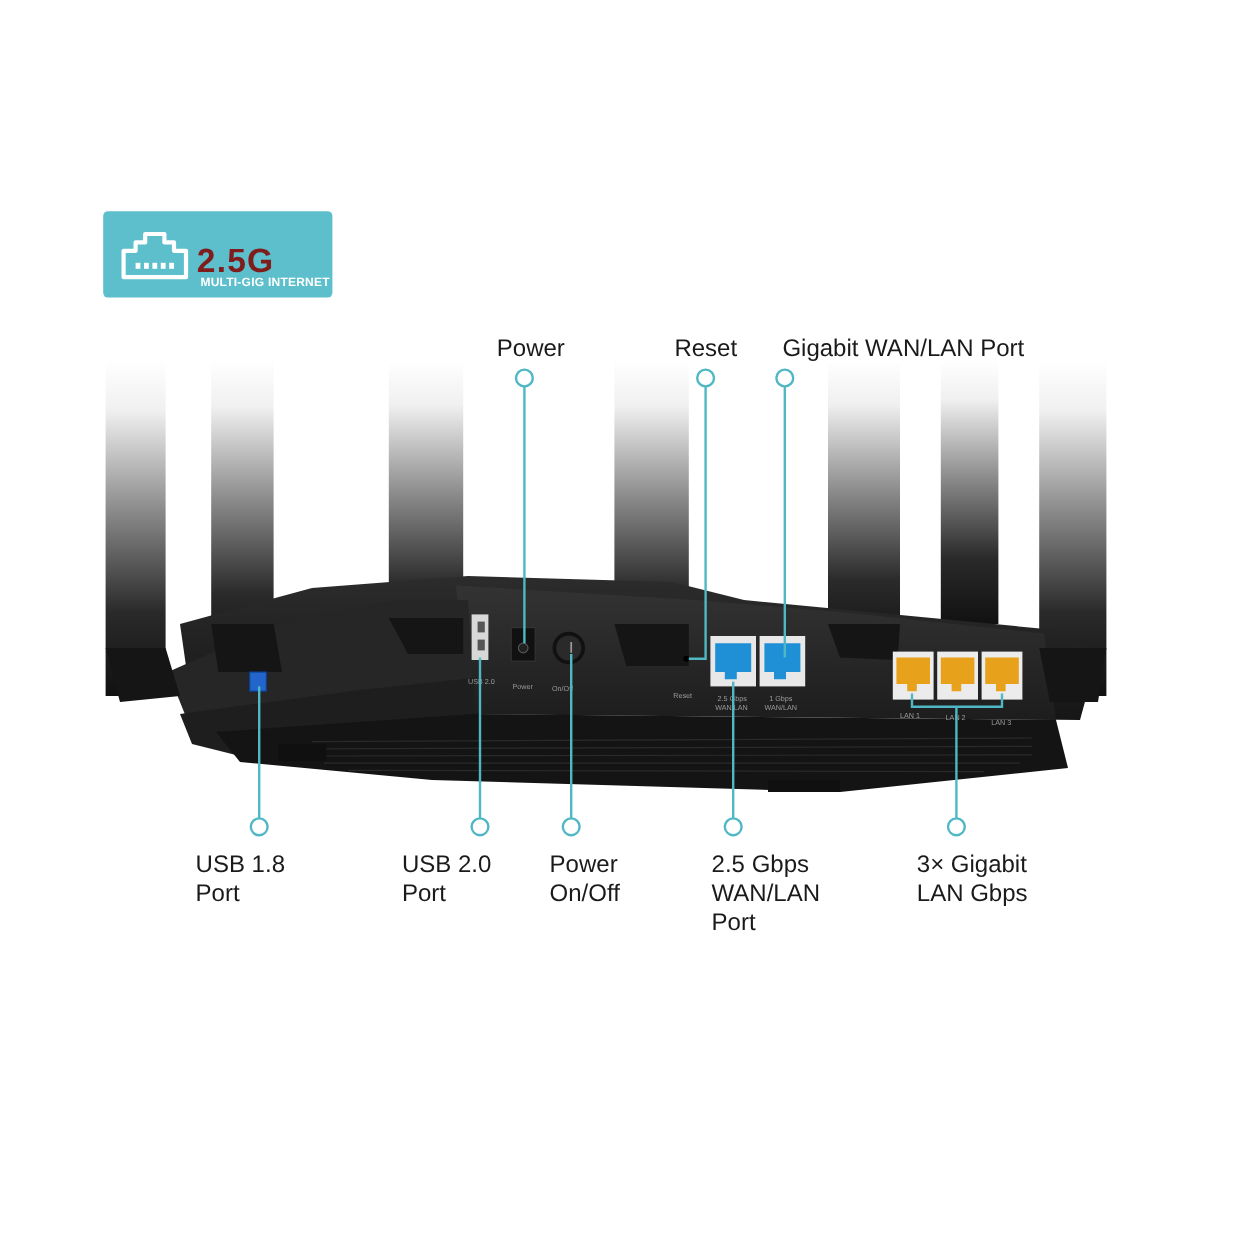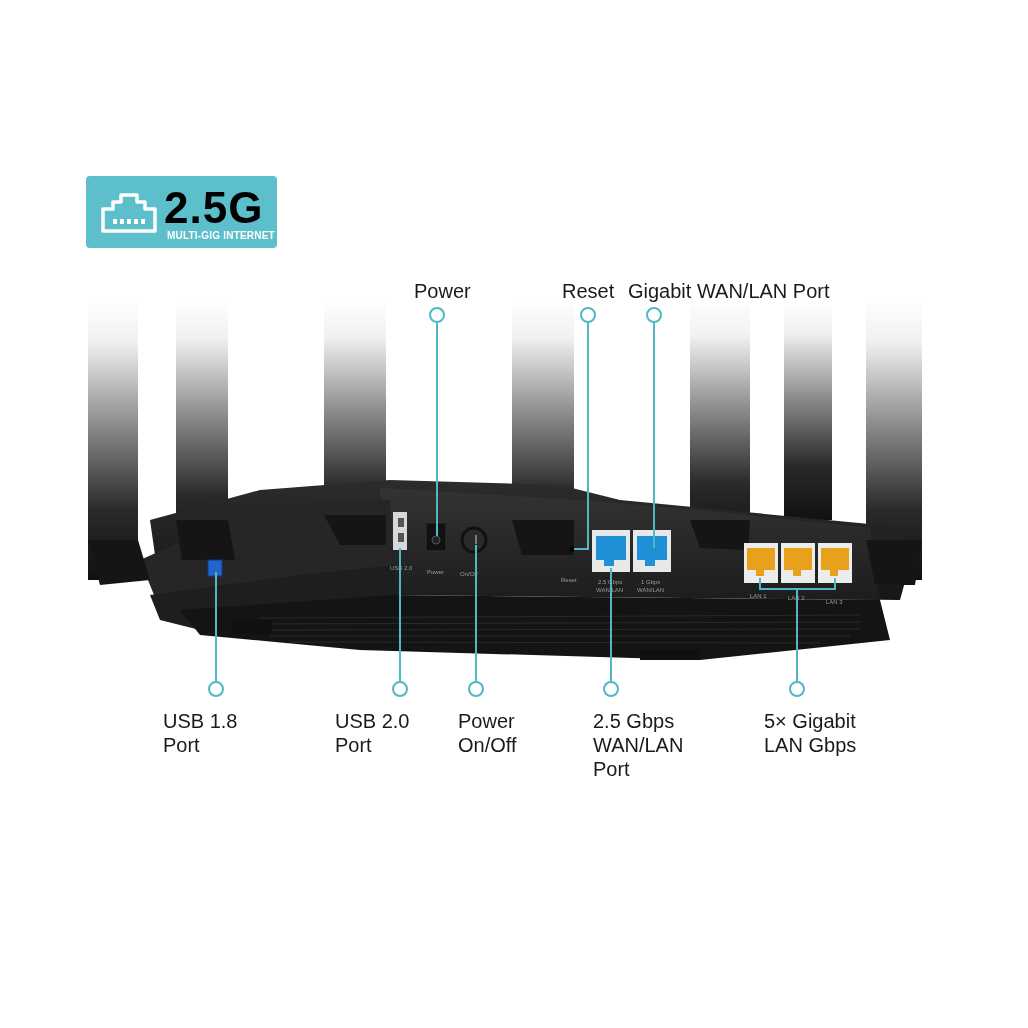--- a/index.html
+++ b/index.html
@@ -1,19 +1,19 @@
 <!DOCTYPE html>
 <html><head>
 <meta charset="utf-8">
 <style>
   html,body{margin:0;padding:0;background:#fff;}
   body{width:1028px;height:1028px;position:relative;overflow:hidden;font-family:"Liberation Sans","DejaVu Sans",sans-serif;color:#1a1a1a;}
   .badge{position:absolute;left:86px;top:176px;width:191px;height:72px;background:#5dbfcc;border-radius:4px;}
   .badge svg{position:absolute;left:14px;top:16px;}
-  .badge .big{position:absolute;left:78px;top:8px;font-size:44px;font-weight:bold;color:#000000;letter-spacing:1px;line-height:48px;}
+  .badge .big{position:absolute;left:78px;top:18px;font-size:28px;font-weight:bold;color:#7f1d1d;letter-spacing:1px;line-height:48px;}
   .badge .small{position:absolute;left:81px;top:54px;font-size:10px;font-weight:bold;color:#fff;letter-spacing:0.2px;}
   .scene{position:absolute;left:0;top:0;width:1028px;height:1028px;}
   .label{position:absolute;font-size:20px;line-height:24px;color:#1a1a1a;white-space:nowrap;}
   .label span{display:block;}
 </style>
 </head>
 <body>
 
 <div class="badge">
   <svg width="58" height="42" viewBox="0 0 58 42">
@@ -152,21 +152,21 @@
     <circle cx="797" cy="689" r="7"></circle>
   </g>
 </svg>
 
 <div class="label" style="left:414px;top:279px;">
   <span>Power</span>
 </div>
 <div class="label" style="left:562px;top:279px;">
   <span>Reset</span>
 </div>
-<div class="label" style="left:628px;top:279px;">
+<div class="label" style="left:652px;top:279px;">
   <span>Gigabit WAN/LAN Port</span>
 </div>
 
 <div class="label" style="left:163px;top:709px;">
   <span>USB 1.8</span>
   <span>Port</span>
 </div>
 <div class="label" style="left:335px;top:709px;">
   <span>USB 2.0</span>
   <span>Port</span>
@@ -174,15 +174,15 @@
 <div class="label" style="left:458px;top:709px;">
   <span>Power</span>
   <span>On/Off</span>
 </div>
 <div class="label" style="left:593px;top:709px;">
   <span>2.5 Gbps</span>
   <span>WAN/LAN</span>
   <span>Port</span>
 </div>
 <div class="label" style="left:764px;top:709px;">
-  <span>5× Gigabit</span>
+  <span>3× Gigabit</span>
   <span>LAN Gbps</span>
 </div>
 
 </body></html>

